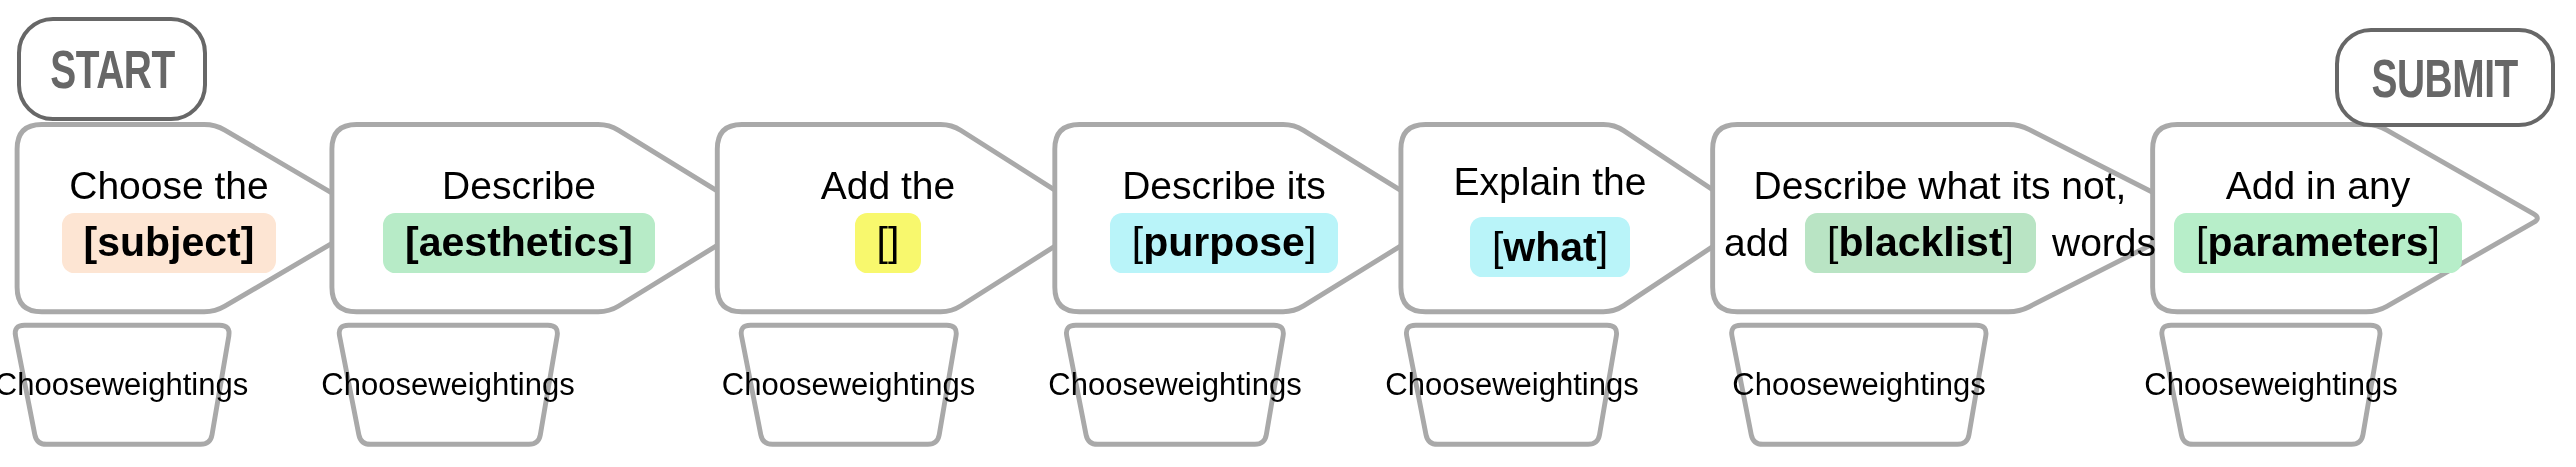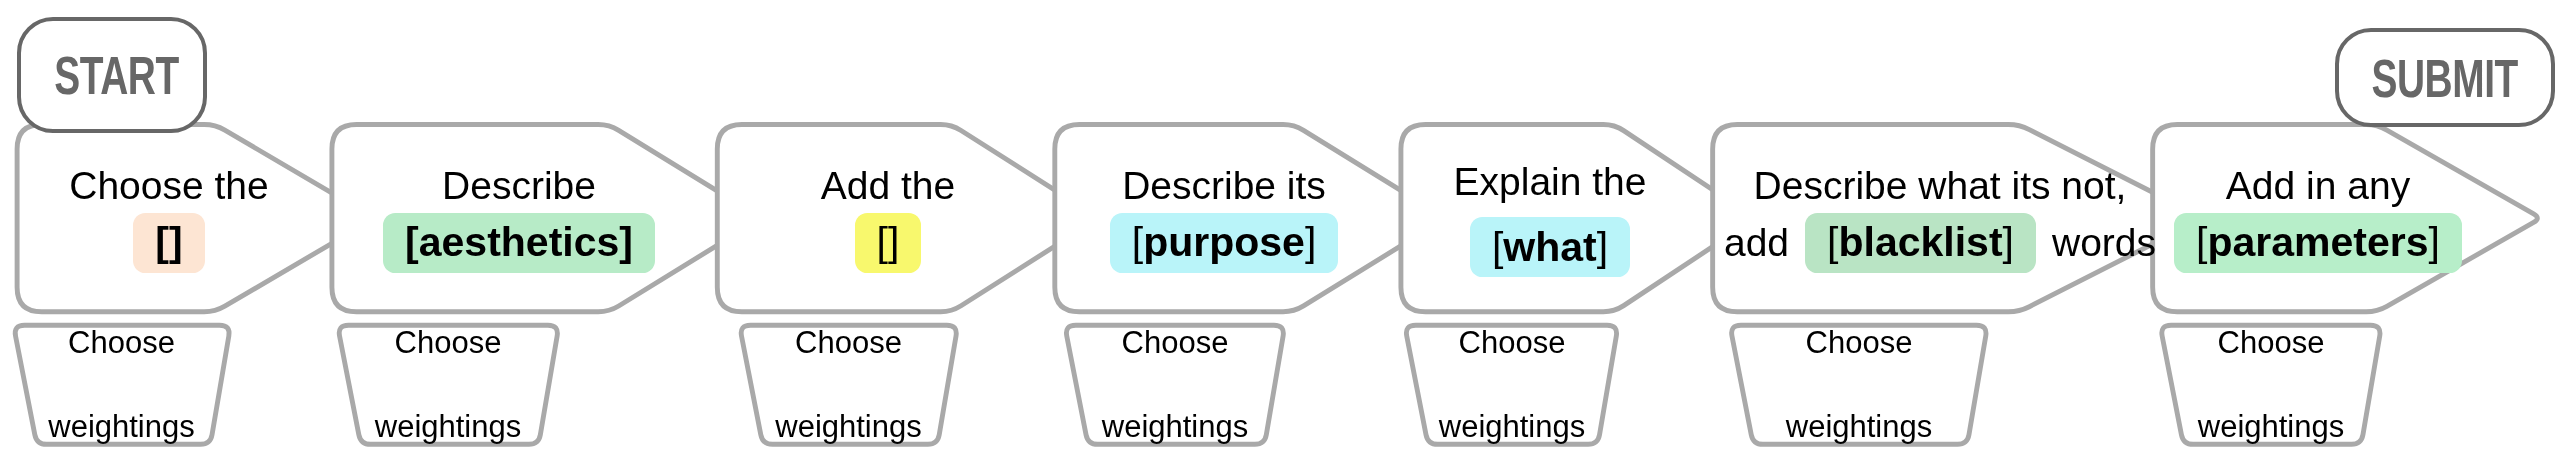--- a/index.html
+++ b/index.html
@@ -18,21 +18,21 @@
   .post{margin-left:16px;}
   .pre:empty,.post:empty{display:none;}
   .hl{display:flex;align-items:center;justify-content:center;height:60px;
       padding:0 22px;border-radius:12.3px;font-size:41px;}
   .hl .word{font-weight:700;}
   .hl .br{font-weight:400;}
   .hl.bb .br{font-weight:700;}
 
   
   .weight-btn{position:absolute;top:325px;height:119px;z-index:2;
-    display:flex;flex-direction:column;justify-content:space-between;align-items:center;
+    display:flex;flex-direction:row;justify-content:center;align-items:center;
     color:var(--text,#000);font-size:31px;line-height:35px;text-align:center;cursor:pointer;}
 
   
   .terminal{position:absolute;z-index:3;box-sizing:border-box;background:var(--bg,#fff);
     border:4.9px solid var(--term,#676767);border-radius:36px;
     display:flex;align-items:center;justify-content:center;cursor:pointer;}
   .tlabel{font-weight:700;font-size:54px;color:var(--term,#676767);
     transform:scaleX(0.72);transform-origin:center;letter-spacing:-0.6px;white-space:nowrap;}
 </style>
 </head>
@@ -50,34 +50,35 @@
       <path d="M3507.0 243.0 Q3507 203 3547.0 203.0 L3855.0 203.0 Q3873 203 3888.6 211.9 L4127.8 348.6 Q4140 355.5 4127.8 362.4 L3888.6 499.1 Q3873 508 3855.0 508.0 L3547.0 508.0 Q3507 508 3507.0 468.0 Z" class="shape"></path>
       <path d="M24.5 547.7 Q21 530 39.0 530.0 L357.0 530.0 Q375 530 372.0 547.7 L344.7 708.2 Q342 724 326.0 724.0 L75.0 724.0 Q59 724 55.9 708.3 Z" class="shape"></path>
       <path d="M552.5 547.7 Q549 530 567.0 530.0 L892.0 530.0 Q910 530 907.0 547.7 L879.7 708.2 Q877 724 861.0 724.0 L603.0 724.0 Q587 724 583.9 708.3 Z" class="shape"></path>
       <path d="M1207.5 547.7 Q1204 530 1222.0 530.0 L1542.0 530.0 Q1560 530 1557.0 547.7 L1529.7 708.2 Q1527 724 1511.0 724.0 L1258.0 724.0 Q1242 724 1238.9 708.3 Z" class="shape"></path>
       <path d="M1737.5 547.7 Q1734 530 1752.0 530.0 L2075.0 530.0 Q2093 530 2090.0 547.7 L2062.7 708.2 Q2060 724 2044.0 724.0 L1788.0 724.0 Q1772 724 1768.9 708.3 Z" class="shape"></path>
       <path d="M2291.5 547.7 Q2288 530 2306.0 530.0 L2618.0 530.0 Q2636 530 2633.0 547.7 L2605.7 708.2 Q2603 724 2587.0 724.0 L2342.0 724.0 Q2326 724 2322.9 708.3 Z" class="shape"></path>
       <path d="M2821.5 547.7 Q2818 530 2836.0 530.0 L3220.0 530.0 Q3238 530 3235.0 547.7 L3207.7 708.2 Q3205 724 3189.0 724.0 L2872.0 724.0 Q2856 724 2852.9 708.3 Z" class="shape"></path>
       <path d="M3522.5 547.7 Q3519 530 3537.0 530.0 L3862.0 530.0 Q3880 530 3877.0 547.7 L3849.7 708.2 Q3847 724 3831.0 724.0 L3573.0 724.0 Q3557 724 3553.9 708.3 Z" class="shape"></path>
     </svg>
 
-  <div class="terminal" style="left:17px;top:17px;width:190px;height:116px;justify-content:flex-end;">
+  <div class="terminal" style="left:17px;top:17px;width:190px;height:104px;">
     <span class="tlabel">START</span>
   </div>
 
   <div class="terminal" style="left:2335px;top:28px;width:220px;height:99px;">
     <span class="tlabel">SUBMIT</span>
   </div>
 
   <div class="step-text" style="left:-95px;">
     <div class="l1">Choose the</div>
     <div class="l2">
 
       <span class="hl bb" style="background-color: rgb(253, 229, 211);">
           <span class="br">[</span>
+          <span class="word">subject</span>
           <span class="br">]</span>
         </span>
 
     </div>
   </div>
 
   <div class="step-text" style="left:255px;">
     <div class="l1">Describe</div>
     <div class="l2">
 

